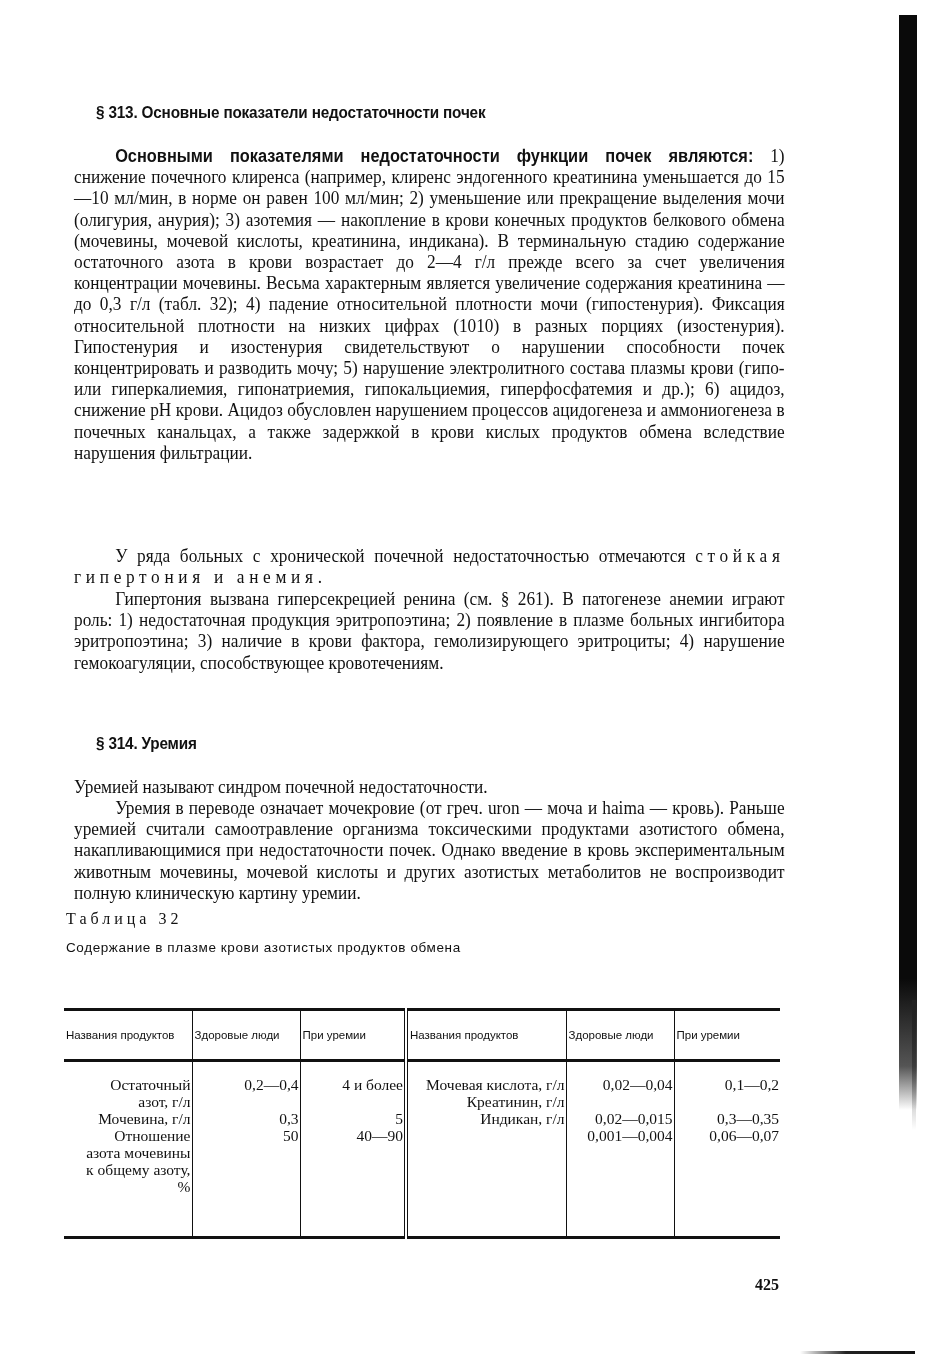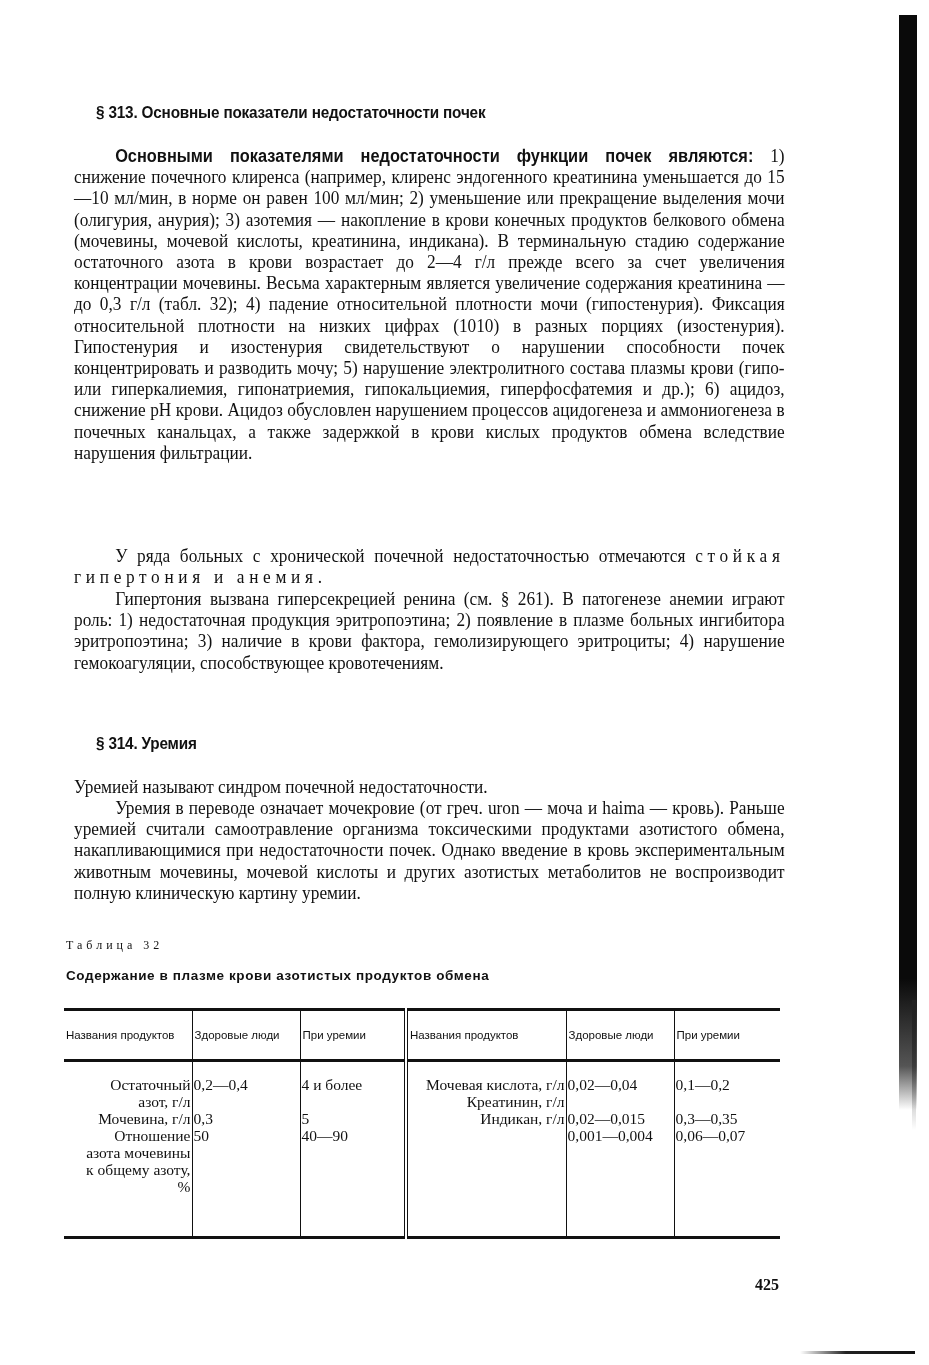--- a/index.html
+++ b/index.html
@@ -66,32 +66,32 @@
     .spaced { letter-spacing: 5px; }
     #s313 { position: absolute; top: 3px; }
     #p1 { position: absolute; top: 46px; }
     #p2 { position: absolute; top: 446px; }
     #p3 { position: absolute; top: 489px; }
     #s314 { position: absolute; top: 634px; }
     #p4 { position: absolute; top: 677px; }
     #p5 { position: absolute; top: 698px; }
     .table-caption {
       position: absolute;
-      top: 838px;
+      top: 810px;
       left: -8px;
-      font-size: 12px;
+      font-size: 16px;
       letter-spacing: 4px;
       white-space: nowrap;
     }
     .table-title {
       position: absolute;
-      top: 868px;
+      top: 840px;
       left: -8px;
       font-family: "Liberation Sans", "DejaVu Sans", sans-serif;
-      font-weight: bold;
+      font-weight: normal;
       font-size: 13.5px;
       letter-spacing: 0.6px;
       white-space: nowrap;
     }
     .data-table {
       position: absolute;
       top: 881px;
       left: -10px;
       width: 716px;
       border-collapse: collapse;
@@ -113,21 +113,21 @@
     .data-table td {
       vertical-align: top;
       padding: 0 1px;
       line-height: 17px;
     }
     .data-table .vl { border-left: 1.5px solid #111; }
     .data-table .dvl { border-left: 4px double #111; }
     .body-row td { height: 160px; padding-top: 14px; }
     .name-cell div { text-align: left; }
     .name-cell .ind { padding-left: 14px; text-align: right; }
-    .val-cell div { text-align: left; white-space: nowrap; }
+    .val-cell div { text-align: right; white-space: nowrap; }
     .val-cell .gap { height: 17px; }
     .page-number {
       position: absolute;
       left: 755px;
       top: 1237px;
       font-size: 16px;
       font-weight: bold;
     }
   </style>
 </head>

